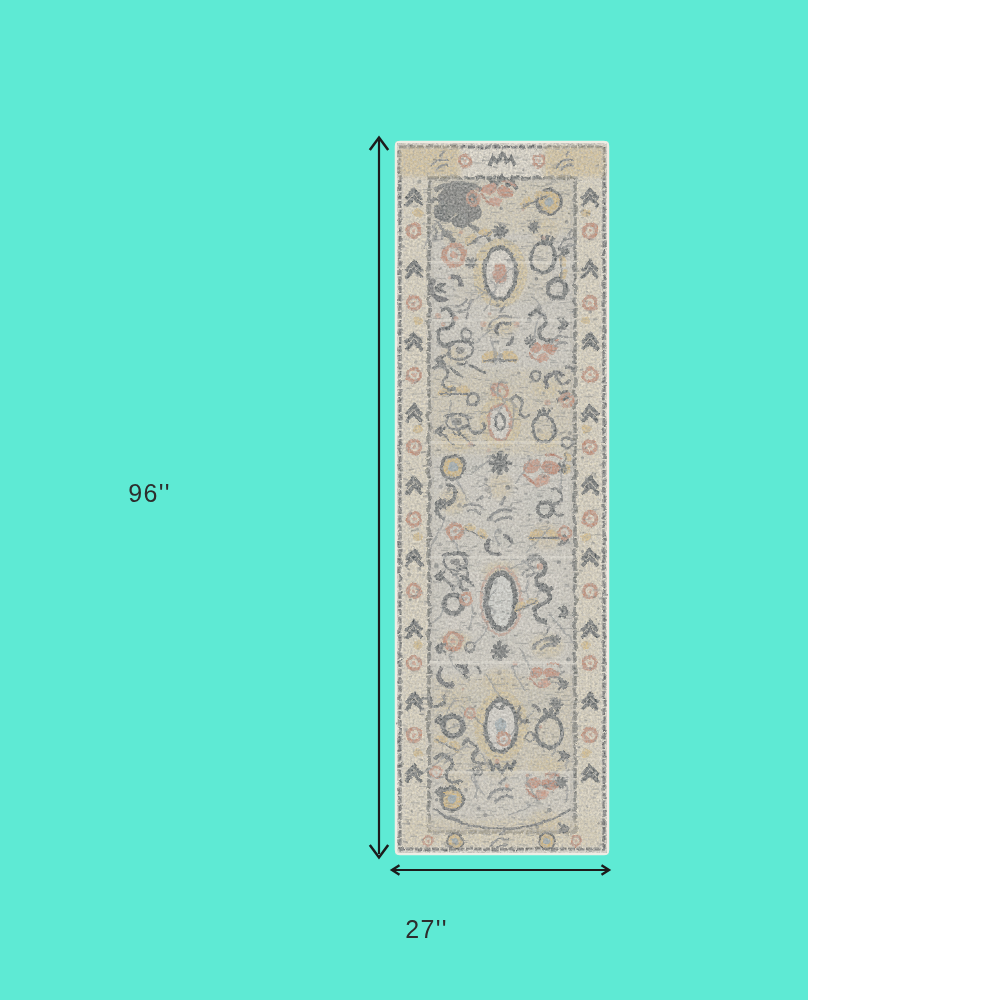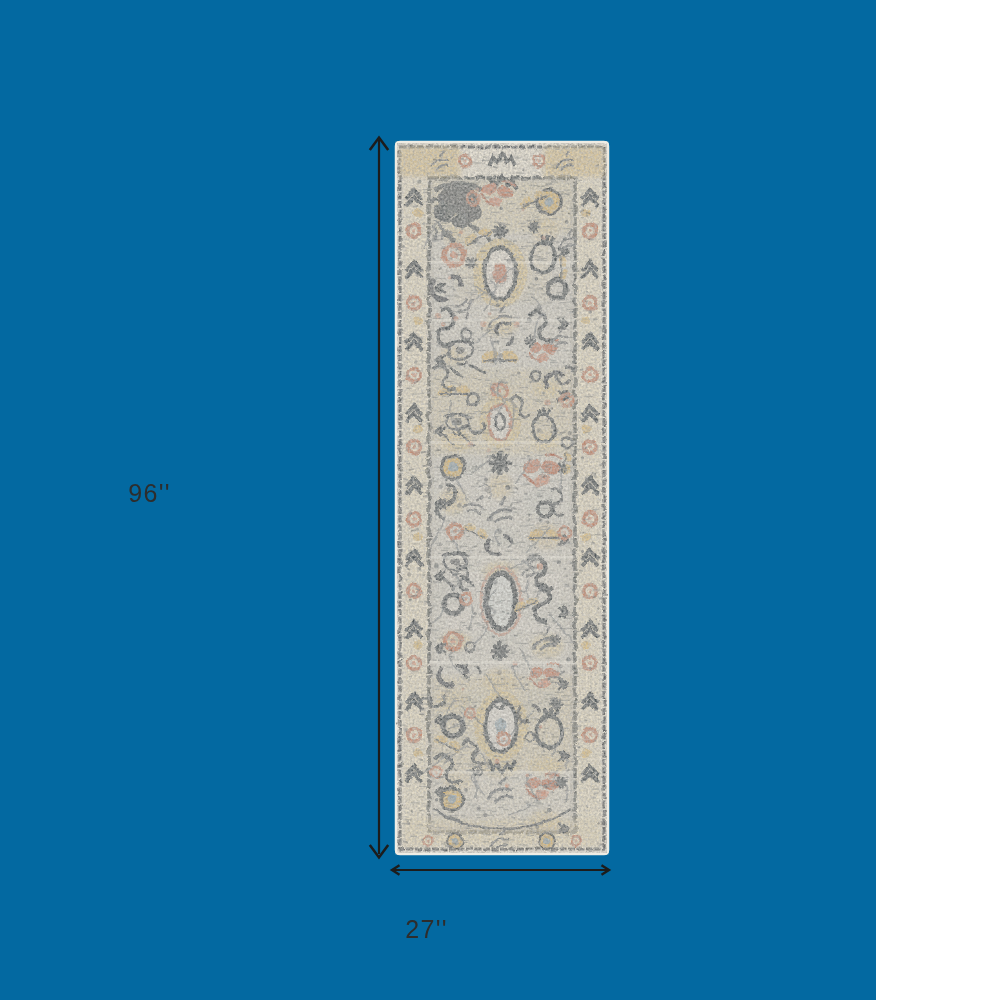--- a/index.html
+++ b/index.html
@@ -1,17 +1,17 @@
 <!DOCTYPE html>
 <html><head>
 <meta charset="utf-8">
 <style>
   html,body{margin:0;padding:0;background:#ffffff;width:1000px;height:1000px;overflow:hidden;}
   body{font-family:"Liberation Sans", sans-serif;}
-  #stage{position:relative;width:876px;height:1000px;background:#0369a1;}
+  #stage{position:relative;width:808px;height:1000px;background:#5eead4;}
 </style>
 </head>
 <body>
 <div id="stage">
 <svg width="1000" height="1000" viewBox="0 0 1000 1000" xmlns="http://www.w3.org/2000/svg">
 <defs>
   <filter id="rough" x="-40%" y="-40%" width="180%" height="180%">
     <feTurbulence type="fractalNoise" baseFrequency="0.15" numOctaves="3" seed="7" result="t"></feTurbulence>
     <feDisplacementMap in="SourceGraphic" in2="t" scale="4" xChannelSelector="R" yChannelSelector="G"></feDisplacementMap>
   </filter>

